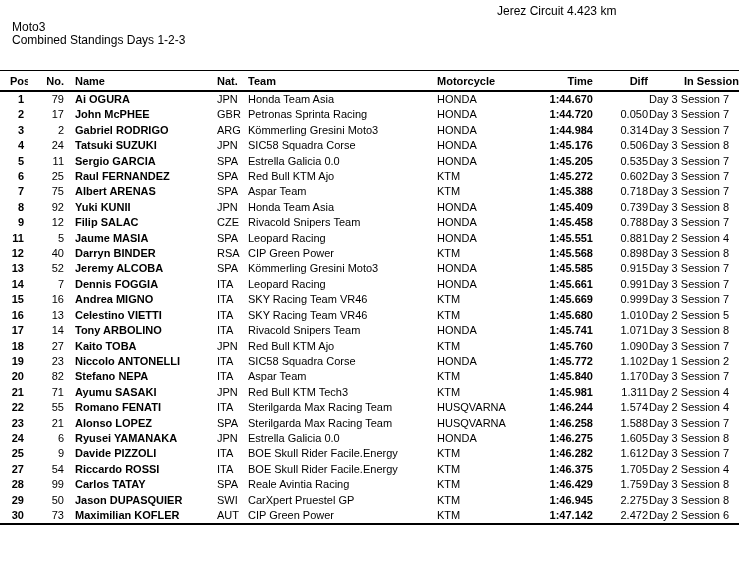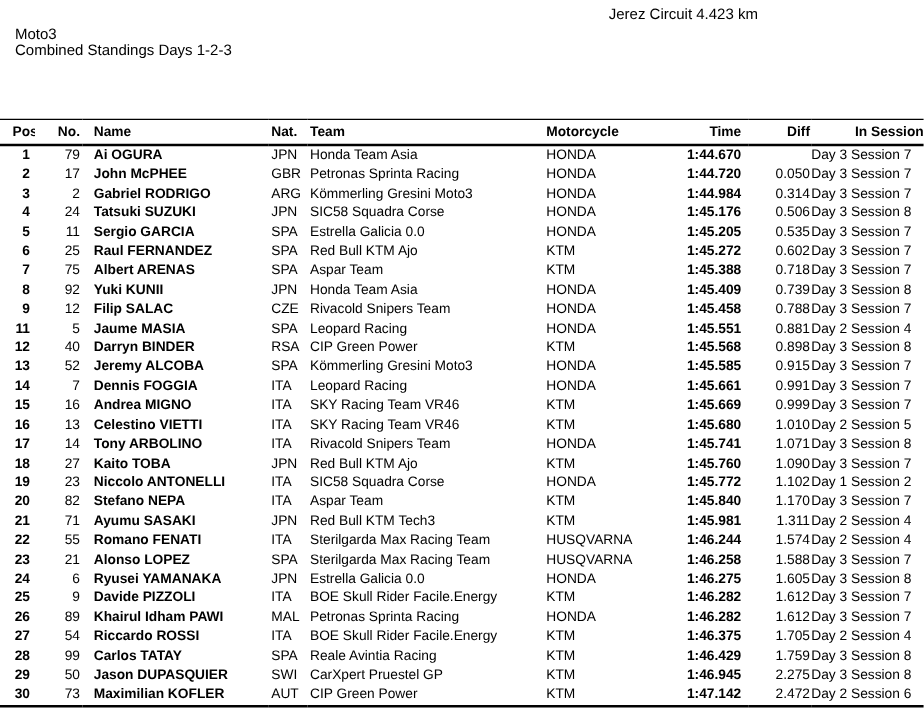--- a/index.html
+++ b/index.html
@@ -4,29 +4,28 @@
 <style>
   html, body { margin: 0; padding: 0; }
   body {
     width: 739px; height: 572px;
     background: #ffffff; color: #000000;
     font-family: "Liberation Sans", sans-serif;
     overflow: hidden;
   }
   .doc-header { position: relative; height: 70px; }
   .title-left   { position: absolute; left: 12px;  top: 20px;  font-size: 12px; }
-  .title-right  { position: absolute; left: 487px; top: 4px;  font-size: 12px; }
+  .title-right  { position: absolute; left: 497px; top: 4px;  font-size: 12px; }
   .subtitle     { position: absolute; left: 12px;  top: 33px; font-size: 12px; }
 
   table {
     width: 739px;
     border-collapse: collapse;
     table-layout: fixed;
     border-bottom: 2px solid #000;
-    margin-top: 25px;
   }
   thead tr { border-top: 1px solid #000; border-bottom: 2px solid #000; }
   th {
     font-size: 11px; font-weight: bold; height: 19px;
     padding: 0; vertical-align: middle; white-space: nowrap; overflow: hidden;
     text-align: left;
   }
   td {
     font-size: 11px; height: 15.4px; line-height: 15.4px;
     padding: 0; vertical-align: middle; white-space: nowrap; overflow: hidden;
@@ -340,31 +339,20 @@
     <td class="c-no">9</td>
     <td class="c-name">Davide PIZZOLI</td>
     <td class="c-nat">ITA</td>
     <td class="c-team">BOE Skull Rider Facile.Energy</td>
     <td class="c-moto">KTM</td>
     <td class="c-time">1:46.282</td>
     <td class="c-diff">1.612</td>
     <td class="c-session">Day 3 Session 7</td>
   </tr>
       <tr>
-    <td class="c-pos">26</td>
-    <td class="c-no">89</td>
-    <td class="c-name">Khairul Idham PAWI</td>
-    <td class="c-nat">MAL</td>
-    <td class="c-team">Petronas Sprinta Racing</td>
-    <td class="c-moto">HONDA</td>
-    <td class="c-time">1:46.282</td>
-    <td class="c-diff">1.612</td>
-    <td class="c-session">Day 3 Session 7</td>
-  </tr>
-      <tr>
     <td class="c-pos">27</td>
     <td class="c-no">54</td>
     <td class="c-name">Riccardo ROSSI</td>
     <td class="c-nat">ITA</td>
     <td class="c-team">BOE Skull Rider Facile.Energy</td>
     <td class="c-moto">KTM</td>
     <td class="c-time">1:46.375</td>
     <td class="c-diff">1.705</td>
     <td class="c-session">Day 2 Session 4</td>
   </tr>

